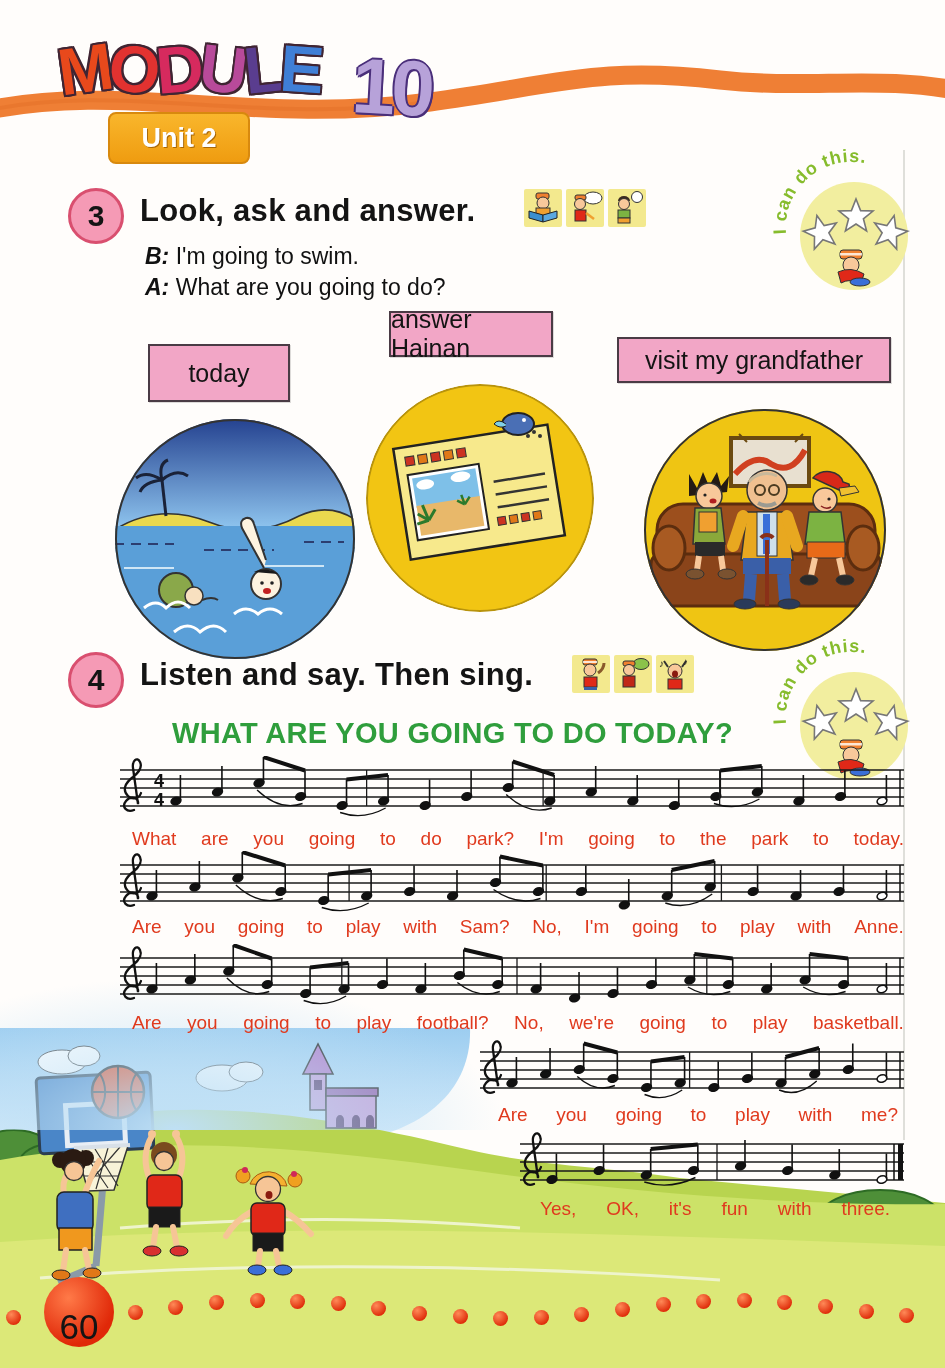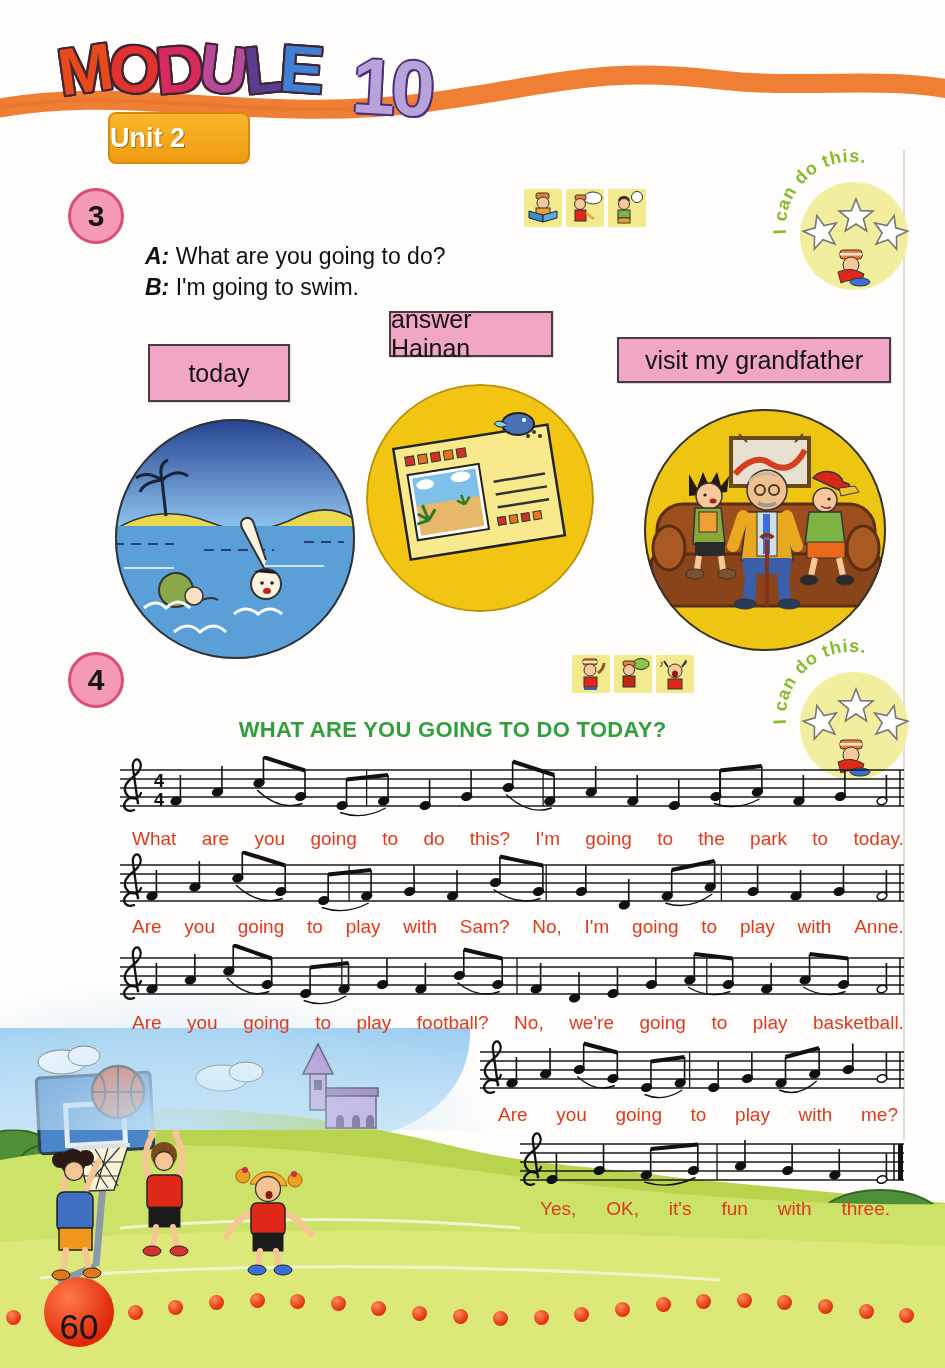--- a/index.html
+++ b/index.html
@@ -8,37 +8,37 @@
   .abs{position:absolute;}
   
   #module-word{position:absolute;left:58px;top:36px;display:flex;align-items:flex-start;z-index:3;}
   #module-word span{font-weight:900;font-size:66px;line-height:1;display:inline-block;margin-right:-4px;
       text-shadow:2px 0 0 #402533,-2px 0 0 #402533,0 2px 0 #402533,0 -2px 0 #402533,2px 2px 0 #402533,-2px 2px 0 #402533,2px -2px 0 #402533,-2px -2px 0 #402533;}
   #module-number{position:absolute;left:352px;top:48px;font-weight:900;font-size:78px;line-height:1;color:#b7a2d9;
       letter-spacing:-4px;z-index:3;transform:rotate(3deg);
       text-shadow:2px 0 0 #4a2f7a,-2px 0 0 #4a2f7a,0 2px 0 #4a2f7a,0 -2px 0 #4a2f7a,2px 2px 0 #4a2f7a;}
   #unit-tab{position:absolute;left:108px;top:112px;width:138px;height:48px;z-index:4;
       background:linear-gradient(#f9b62c,#ef9c10);border:2px solid #d8890e;border-radius:8px;
-      display:flex;align-items:center;}
+      display:flex;align-items:center;justify-content:center;}
   #unit-tab span{color:#fff;font-weight:800;font-size:27px;text-shadow:1px 1px 0 #a96705;}
   
   .num-badge{position:absolute;width:50px;height:50px;border-radius:50%;background:#f59ab5;border:3px solid #d94f6f;
       display:flex;align-items:center;justify-content:center;font-weight:800;font-size:30px;color:#141414;z-index:2;}
   .sec-title{position:absolute;font-weight:800;font-size:31px;color:#141414;letter-spacing:.3px;z-index:2;}
   .icon-strip{position:absolute;display:flex;gap:4px;z-index:2;}
   .icon-strip .ic{width:38px;height:38px;background:#f3e98e;border-radius:2px;}
   
   #dialogue{position:absolute;left:145px;top:241px;font-size:23px;line-height:31px;z-index:2;}
   #dialogue .spk{font-weight:800;font-style:italic;}
   
   .pink-label{position:absolute;background:#f2a6c6;border:2px solid #4a3b45;box-shadow:1px 1px 0 #00000022;
       display:flex;align-items:center;justify-content:center;font-size:25px;color:#141414;z-index:2;}
   .pic-circle{position:absolute;border-radius:50%;overflow:hidden;z-index:1;}
   
-  #song-title{position:absolute;left:0;top:717px;width:905px;text-align:center;font-weight:800;font-size:22px;
+  #song-title{position:absolute;left:0;top:717px;width:905px;text-align:center;font-weight:800;font-size:29px;
       color:#2f9e3c;letter-spacing:.3px;z-index:2;}
   .staff{position:absolute;z-index:2;}
   .lyrics{position:absolute;display:flex;justify-content:space-between;color:#e03a1e;font-size:19px;z-index:2;white-space:nowrap;}
   
   #page-badge{position:absolute;left:44px;top:1277px;width:70px;height:70px;border-radius:50%;z-index:5;
       background:radial-gradient(circle at 35% 30%,#ff7a48,#e02808 70%);display:flex;align-items:flex-end;justify-content:center;
       font-size:35px;color:#141414;}
   .dot{position:absolute;width:15px;height:15px;border-radius:50%;z-index:4;
       background:radial-gradient(circle at 35% 30%,#ff8a58,#de2a08 75%);}
   #page-edge{position:absolute;left:903px;top:150px;height:990px;border-left:2px solid #d2d2cc;opacity:.7;z-index:1;}
@@ -67,20 +67,21 @@
     </div>
   <div id="module-number">10</div>
 
   <div id="unit-tab">
     <span>Unit 2</span>
   </div>
 
   <div class="num-badge" style="left:68px;top:188px">
     <span>3</span>
   </div>
+  <div class="sec-title" style="left:140px;top:193px">Look, ask and answer.</div>
 
   <div class="icon-strip" style="left:524px;top:189px">
     <div class="ic">
       <svg width="38" height="38">
           <rect x="12" y="4" width="13" height="6" rx="2" fill="#f08030" stroke="#333"></rect>
       <circle cx="19" cy="14" r="6" fill="#f8c89a" stroke="#333"></circle>
       <rect x="12" y="19" width="14" height="9" fill="#f0a030" stroke="#333"></rect>
       <path d="M5,22 L19,26 L19,33 L5,29 Z" fill="#3a8fd0" stroke="#222"></path>
       <path d="M33,22 L19,26 L19,33 L33,29 Z" fill="#5aa8e0" stroke="#222"></path>
         </svg>
@@ -122,22 +123,22 @@
         <rect x="68" y="102" width="22" height="9" rx="3" fill="#f08030" stroke="#333"></rect>
         <rect x="68" y="105" width="22" height="2.5" fill="#fff" opacity=".8"></rect>
         <circle cx="79" cy="117" r="8" fill="#f8c89a" stroke="#333"></circle>
         <path d="M66,124 q13,-6 26,2 l-3,9 q-11,-5 -20,0 Z" fill="#e02818" stroke="#333"></path>
         <ellipse cx="88" cy="134" rx="10" ry="4" fill="#3a6fd8" stroke="#333"></ellipse>
       </g>
     </svg>
   </div>
 
   <div id="dialogue">
+    <div><span class="spk">B:</span> <span>I'm going to swim.</span></div>
     <div><span class="spk">A:</span> <span>What are you going to do?</span></div>
-    <div><span class="spk">B:</span> <span>I'm going to swim.</span></div>
   </div>
 
   <div class="pink-label" style="left:148px;top:344px;width:138px;height:54px">
       <span>today</span>
     </div>
   <div class="pink-label" style="left:389px;top:311px;width:160px;height:42px">
       <span>answer Hainan</span>
     </div>
   <div class="pink-label" style="left:617px;top:337px;width:270px;height:42px">
       <span>visit my grandfather</span>
@@ -288,20 +289,21 @@
           <ellipse cx="202" cy="172" rx="9" ry="5" fill="#2a2a2a" stroke="#333"></ellipse>
         </g>
       </g>
       <circle cx="122" cy="122" r="120" fill="none" stroke="#333" stroke-width="2"></circle>
     </svg>
   </div>
 
   <div class="num-badge" style="left:68px;top:652px">
     <span>4</span>
   </div>
+  <div class="sec-title" style="left:140px;top:657px">Listen and say. Then sing.</div>
 
   <div class="icon-strip" style="left:572px;top:655px">
     <div class="ic">
       <svg width="38" height="38">
           <rect x="11" y="4" width="14" height="6" rx="2" fill="#f08030" stroke="#333"></rect>
       <rect x="11" y="6" width="14" height="2" fill="#fff" opacity=".8"></rect>
       <circle cx="18" cy="15" r="6" fill="#f8c89a" stroke="#333"></circle>
       <rect x="12" y="22" width="13" height="10" fill="#e02818" stroke="#333"></rect>
       <path d="M26,18 q6,-4 6,-10" stroke="#8a5a2a" stroke-width="3" fill="none"></path>
       <rect x="12" y="32" width="13" height="3" fill="#3a5fa8"></rect>
@@ -407,21 +409,21 @@
         <line x1="601.62" y1="14" x2="601.62" y2="50" stroke="#1a1a1a" stroke-width="1.3"></line>
         <line x1="782" y1="14" x2="782" y2="50" stroke="#111" stroke-width="1.5"></line>
       </svg></div>
   <div class="lyrics" id="lyr0" style="left:132px;top:828px;width:772px">
       <span>What</span>
       <span>are</span>
       <span>you</span>
       <span>going</span>
       <span>to</span>
       <span>do</span>
-      <span>this?</span>
+      <span>park?</span>
       <span>I'm</span>
       <span>going</span>
       <span>to</span>
       <span>the</span>
       <span>park</span>
       <span>to</span>
       <span>today.</span>
     </div>
   <div class="staff" id="staff1" style="left:118px;top:851px"><svg width="788" height="70">
         <line x1="2" y1="14" x2="786" y2="14" stroke="#1a1a1a" stroke-width="1.3"></line>

